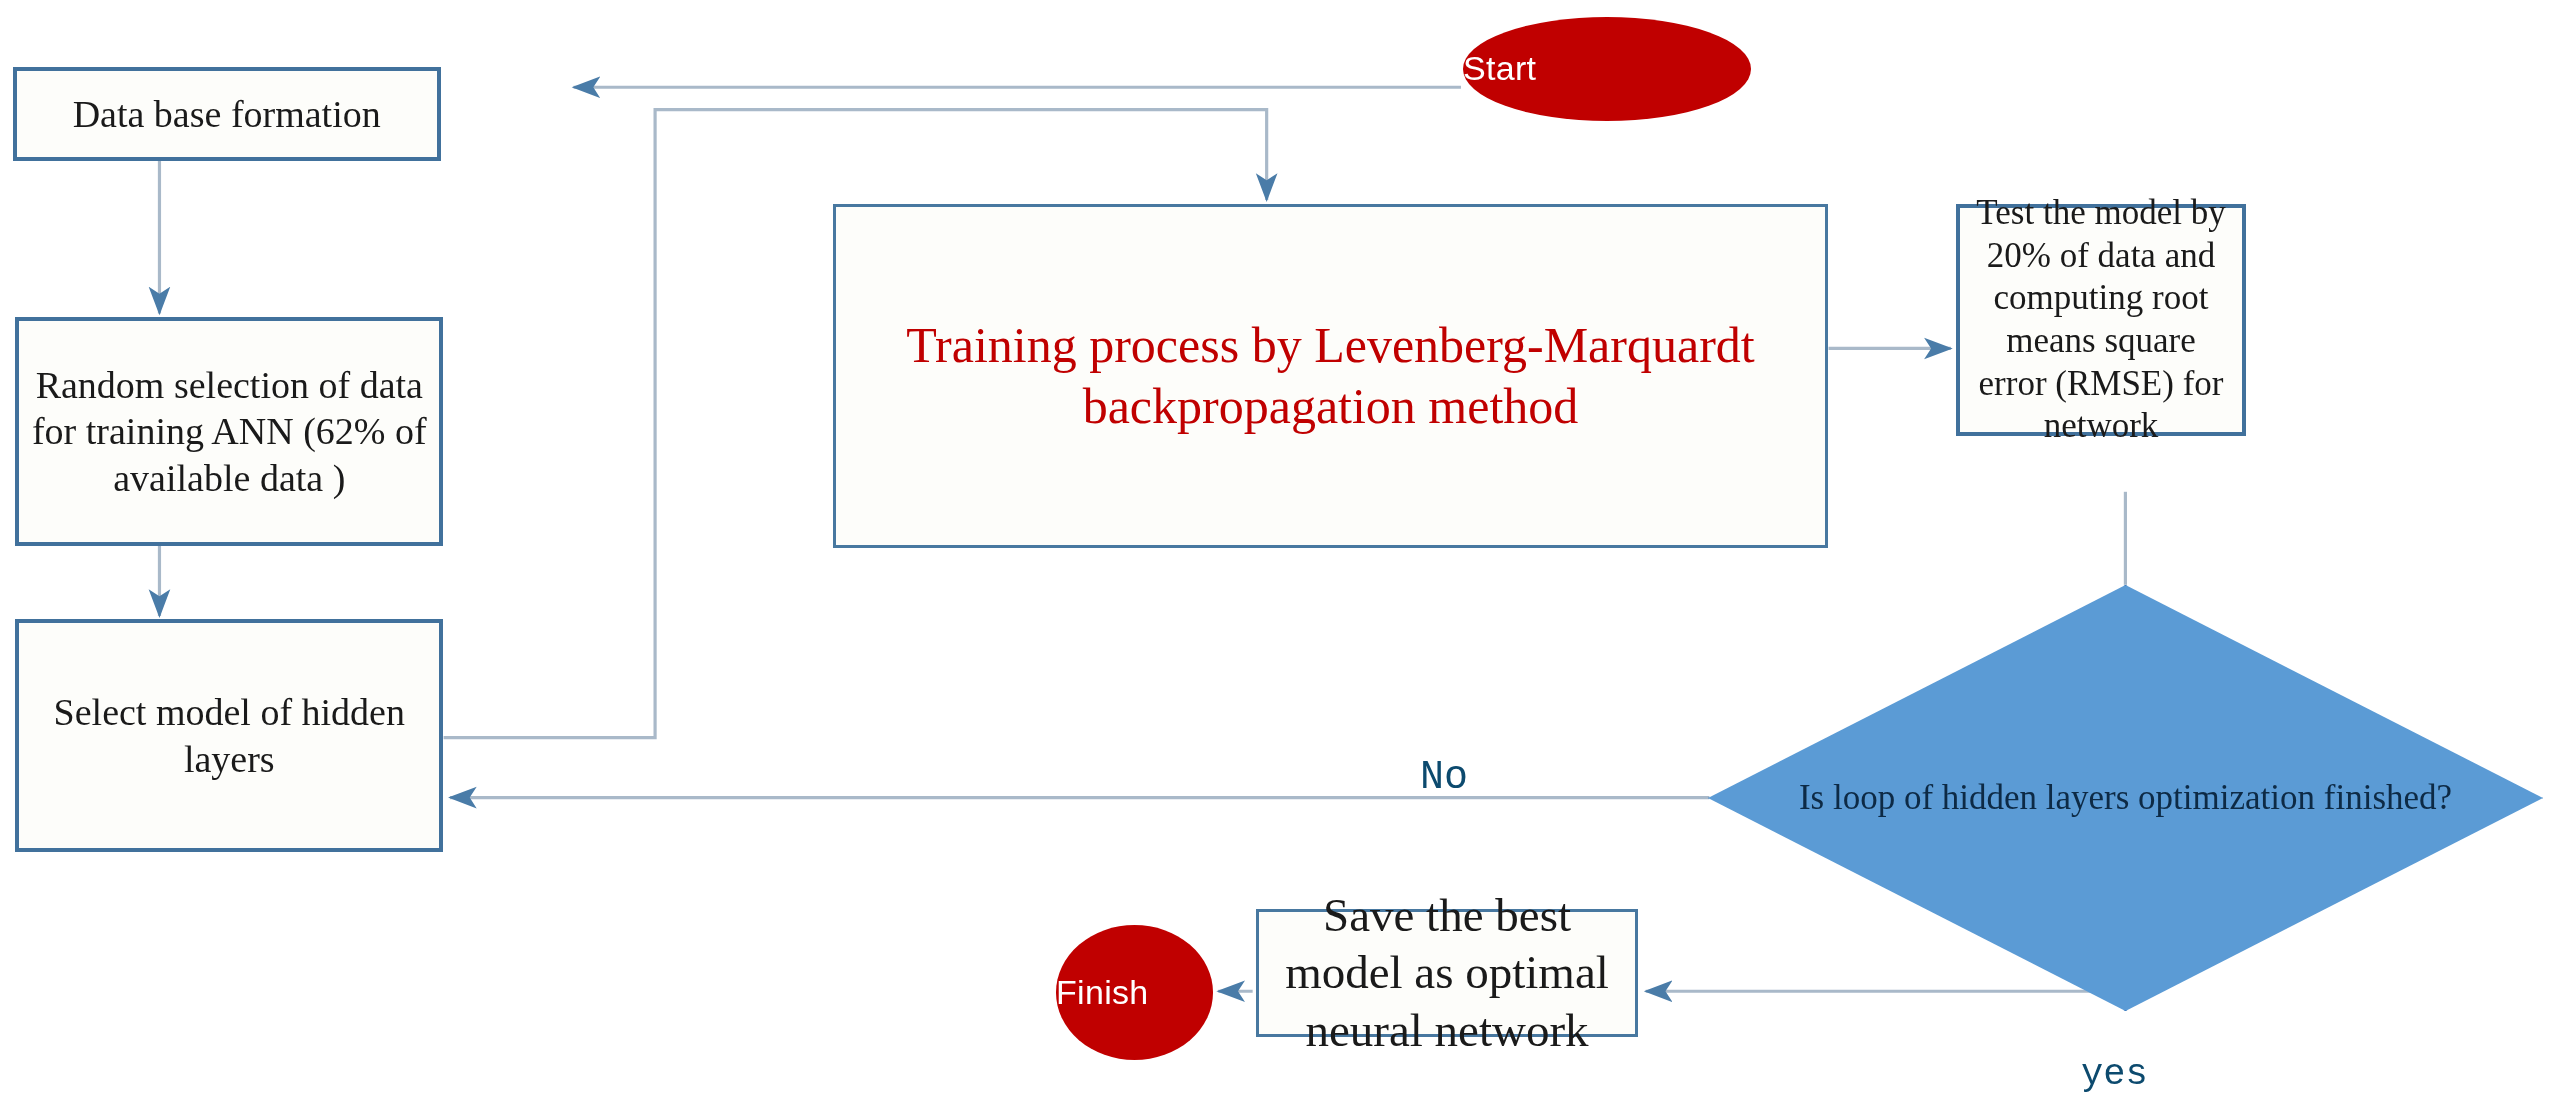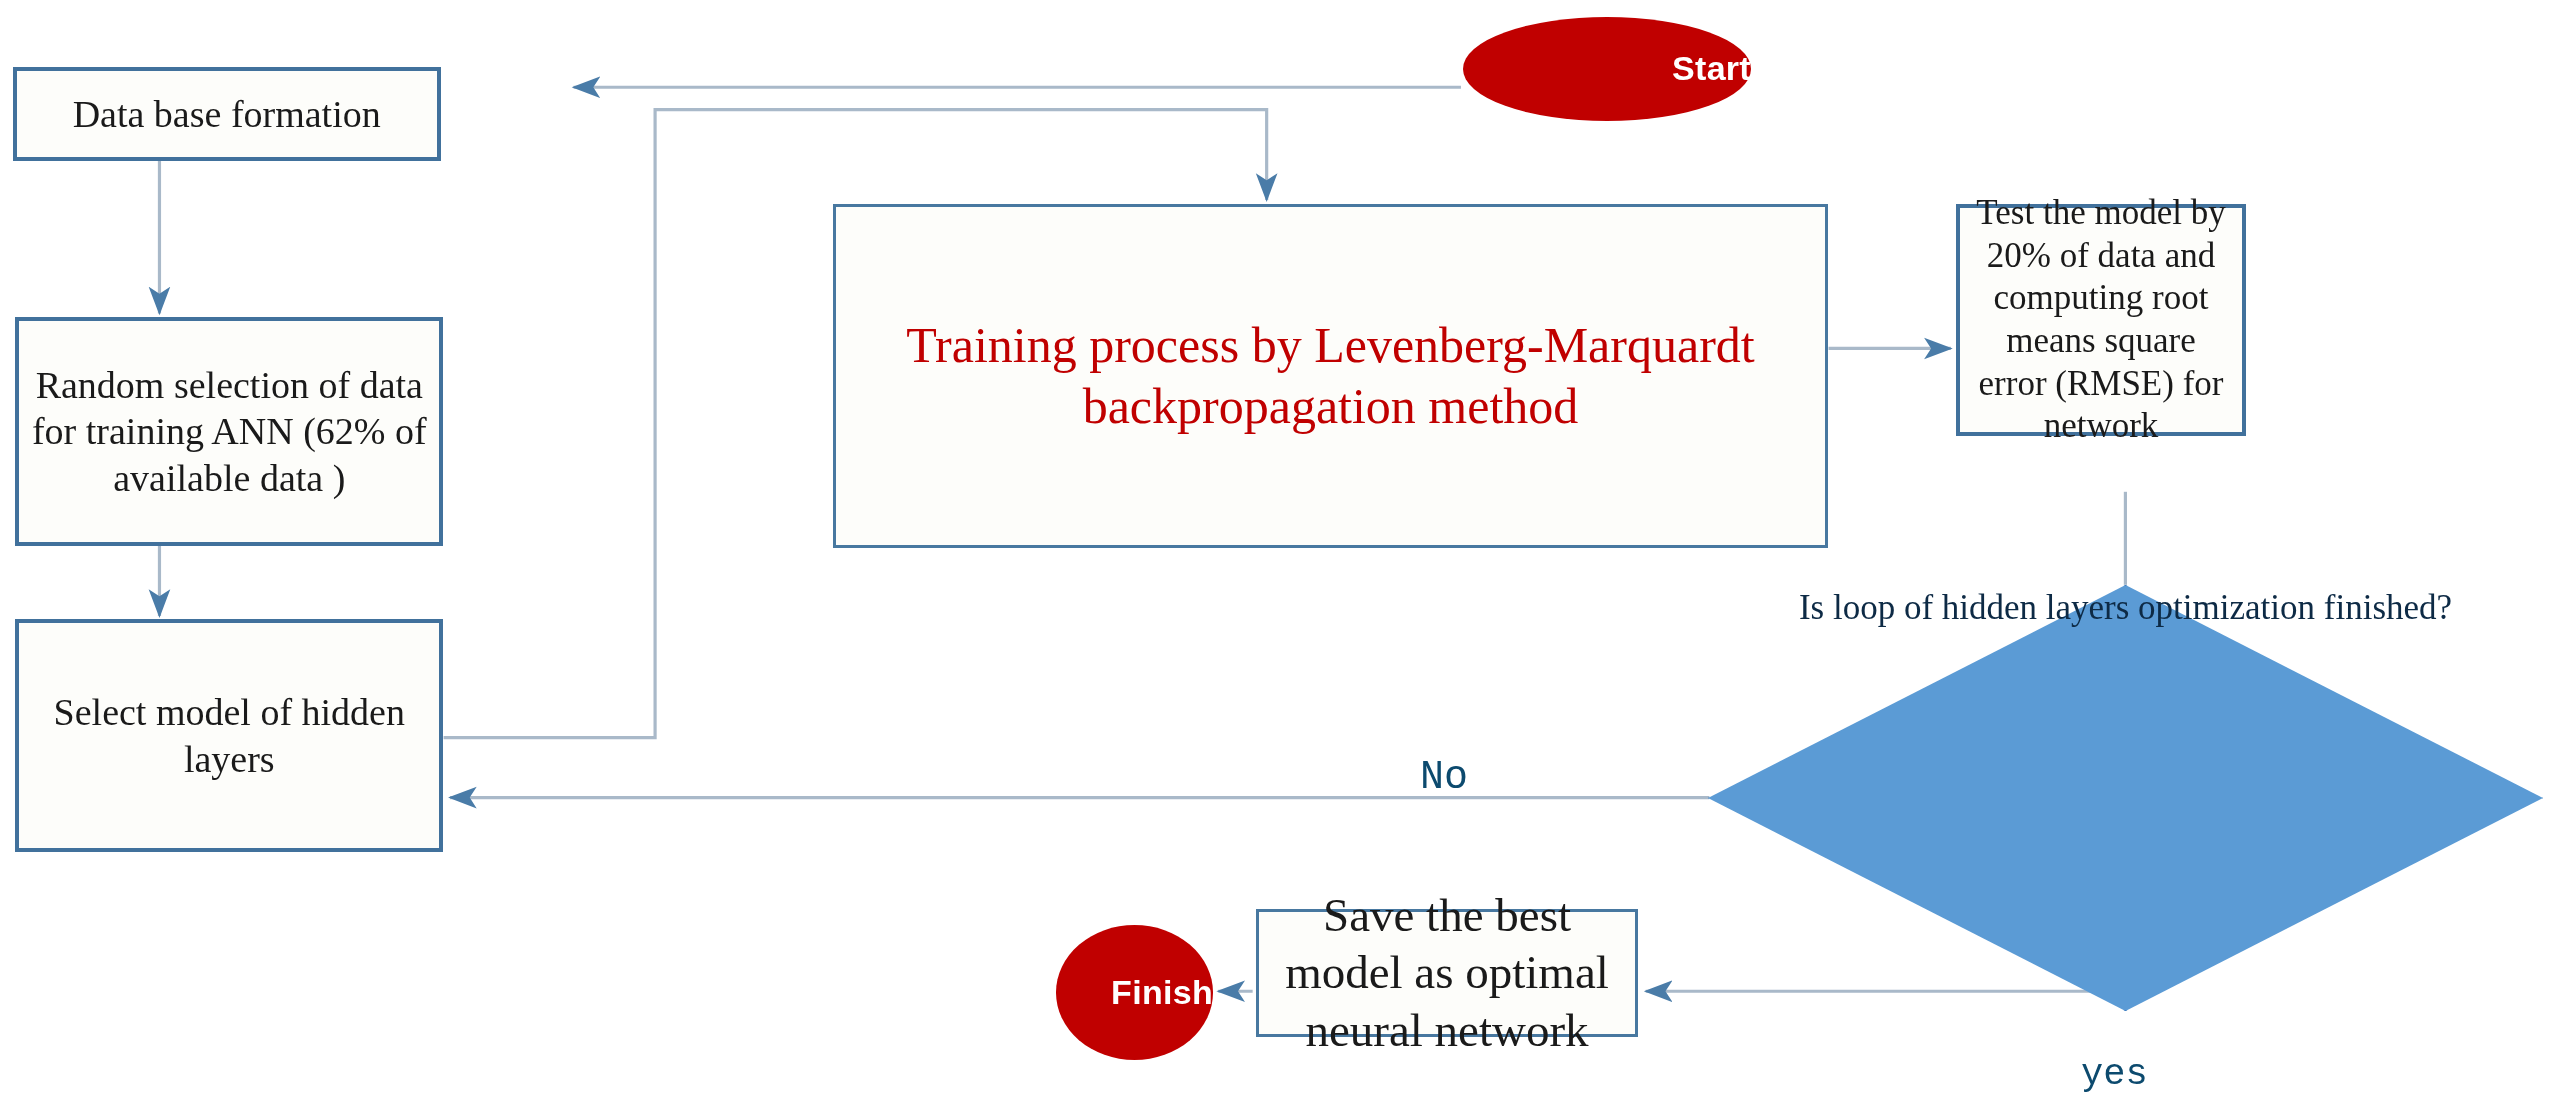--- a/index.html
+++ b/index.html
@@ -22,30 +22,30 @@
     text-align:center;
     color:#1a1a1a;
     line-height:1.22;
     padding:3.8px 9px;
   }
   .proc.thin{border-width:3.2px;border-color:#4878A0;align-items:center;}
 
   .terminator{
     background:#C00000;
     border-radius:50%;
-    display:flex;align-items:center;justify-content:flex-end;
+    display:flex;align-items:center;justify-content:flex-start;
     color:#ffffff;
     font-family:"Liberation Sans", sans-serif;
-    font-weight:700;
+    font-weight:400;
     letter-spacing:0.3px;
   }
 
   .decision{
     position:absolute;
-    display:flex;align-items:flex-start;justify-content:center;
+    display:flex;align-items:center;justify-content:center;
     text-align:center;
     color:#0d2a45;
     line-height:1.32;
   }
   .decision .dshape{
     position:absolute;left:0;top:0;width:100%;height:100%;
     background:#5B9BD5;
     border:1.9px solid #3C7BBF;
     box-sizing:border-box;
     clip-path:polygon(50% 0%, 100% 50%, 50% 100%, 0% 50%);

